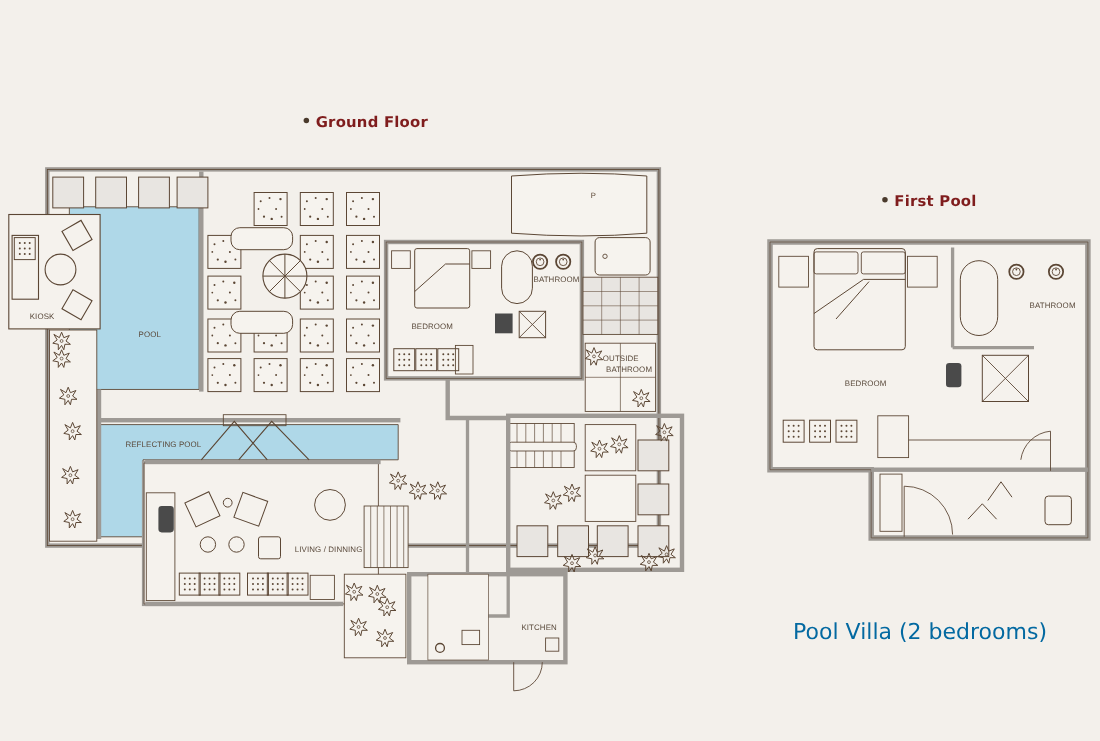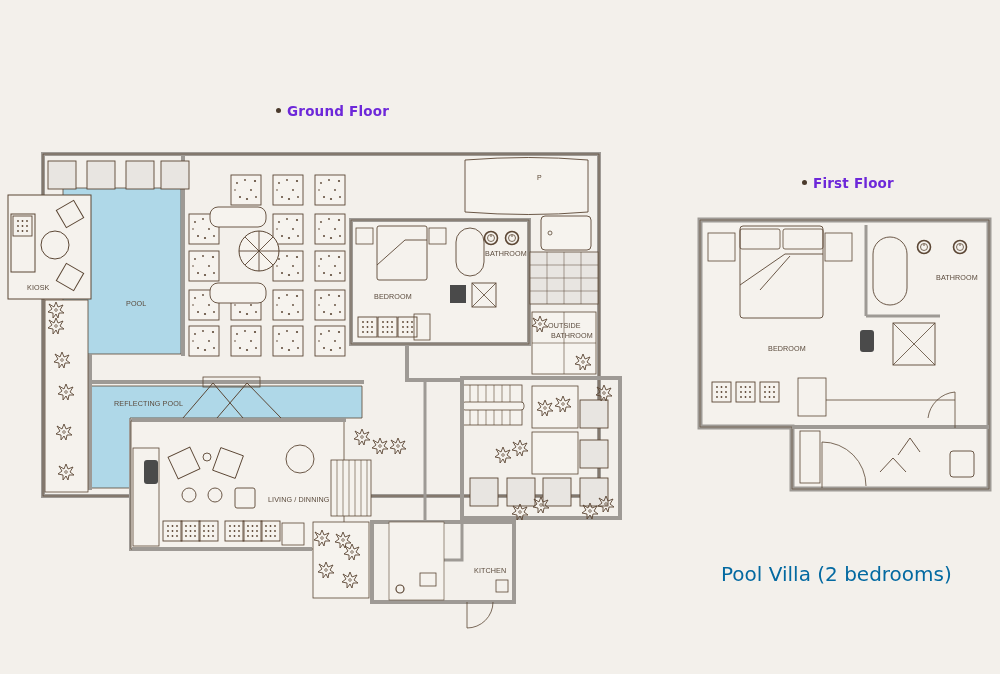--- a/index.html
+++ b/index.html
@@ -1,29 +1,29 @@
 <!DOCTYPE html>
 <html><head>
   <meta charset="utf-8">
   <style>
     html,body{margin:0;padding:0;}
     body{width:1000px;height:674px;background:#f3f0eb;position:relative;overflow:hidden;font-family:"Liberation Sans",sans-serif;}
-    .floor-title{position:absolute;font-family:"DejaVu Sans",sans-serif;font-size:13.5px;font-weight:bold;color:#6d28d9;letter-spacing:0.2px;}
+    .floor-title{position:absolute;font-family:"DejaVu Sans",sans-serif;font-size:13.5px;font-weight:bold;color:#7f1d1d;letter-spacing:0.2px;}
     .floor-title .dot{display:inline-block;width:5px;height:5px;border-radius:50%;background:#4a3a2c;margin-right:6px;vertical-align:middle;position:relative;top:-2px;}
     #gf-title{left:276px;top:103px;}
     #ff-title{left:802px;top:175px;}
     #plan-title{position:absolute;left:721px;top:562px;font-family:"DejaVu Sans",sans-serif;font-size:20px;color:#0369a1;}
     svg{position:absolute;left:0;top:0;}
     .lbl{font-family:"Liberation Sans",sans-serif;font-size:7.2px;fill:#5a4a3c;letter-spacing:0.1px;}
   </style>
 </head>
 <body>
 
 <div id="gf-title" class="floor-title"><span class="dot"></span><span>Ground Floor</span></div>
-<div id="ff-title" class="floor-title"><span class="dot"></span><span>First Floor</span></div>
+<div id="ff-title" class="floor-title"><span class="dot"></span><span>First Pool</span></div>
 <div id="plan-title">Pool Villa (2 bedrooms)</div>
 
 <svg width="1000" height="674" viewBox="0 0 1000 674">
   <defs>
     <g id="plant">
       <path d="M0,-8 L2,-3 L7,-5 L4,0 L8,3 L3,3 L2,8 L0,4 L-3,8 L-3,3 L-8,2 L-4,-1 L-7,-6 L-2,-3 Z" fill="none" stroke="#5b4634" stroke-width="0.9"></path>
       <circle r="1.3" fill="none" stroke="#5b4634" stroke-width="0.7"></circle>
     </g>
     <g id="paver">
       <rect x="0" y="0" width="30" height="30" fill="#f6f3ee" stroke="#5b4634" stroke-width="0.9"></rect>

